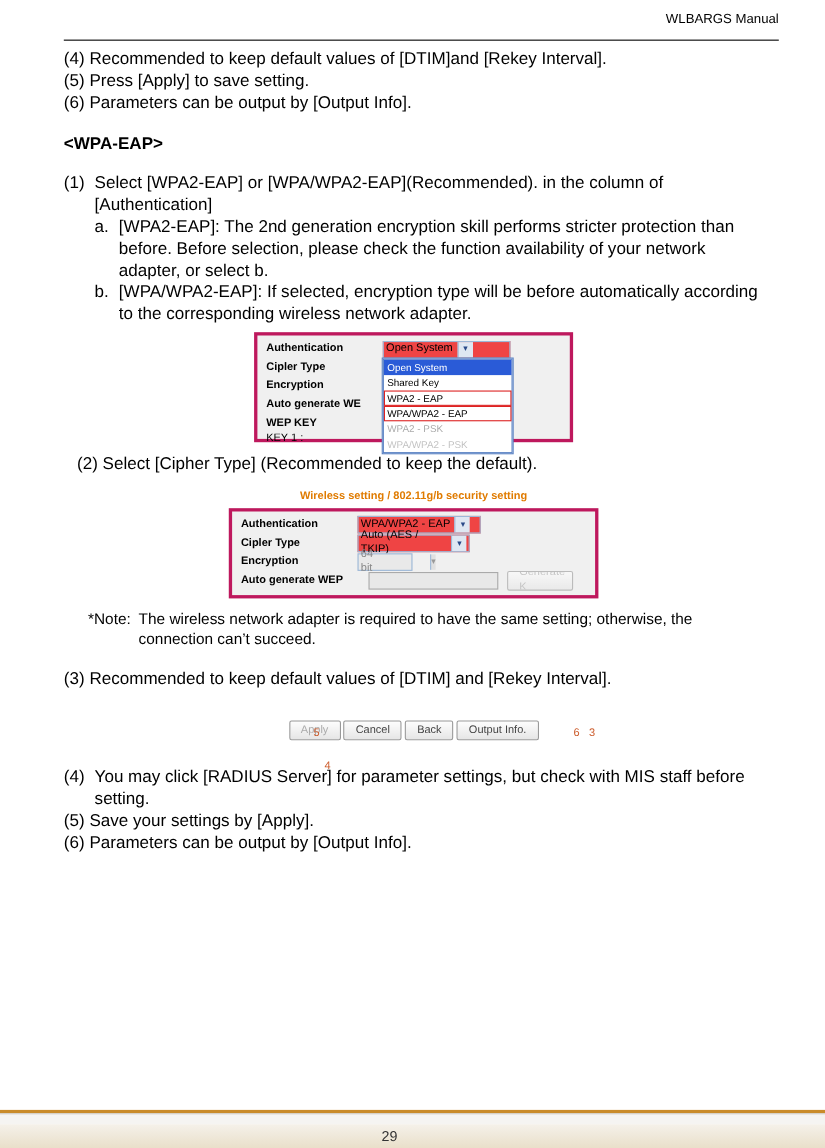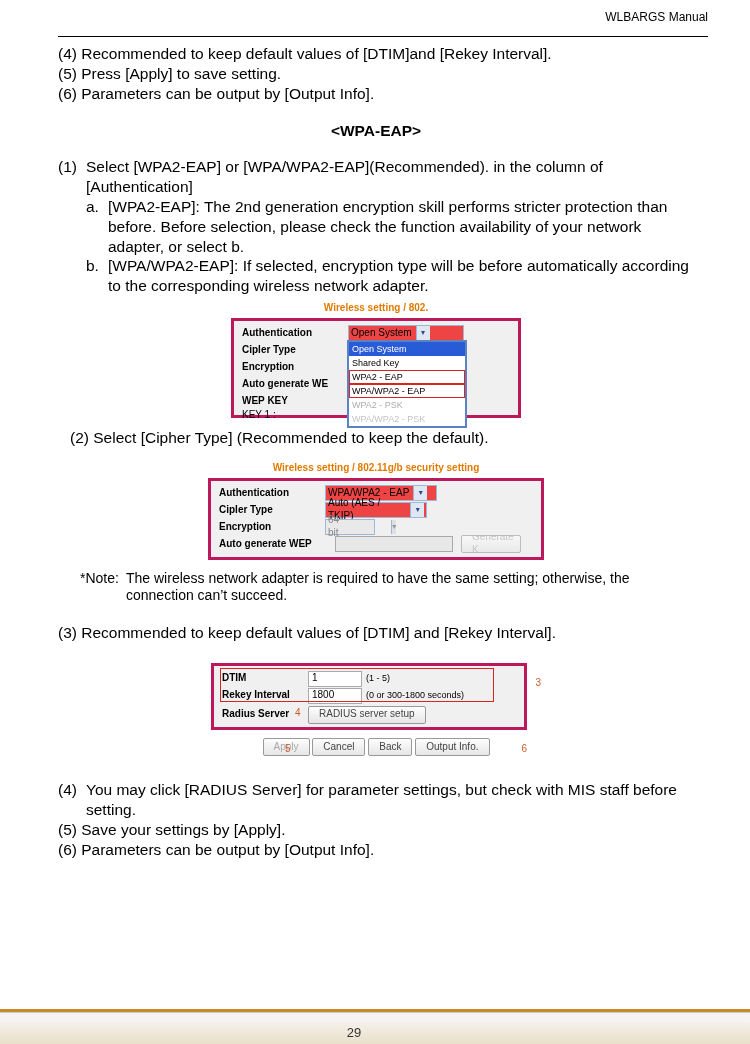--- a/index.html
+++ b/index.html
@@ -37,21 +37,20 @@
     position: absolute;
     top: 44px;
     left: 58px;
     width: 636px;
     font-size: 15.5px;
     line-height: 1.28;
   }
   .section-head {
     font-weight: 700;
     margin: 18px 0 16px 0;
-    text-align: center;
   }
   .li-num {
     display: flex;
   }
   .li-num .num {
     flex: 0 0 28px;
   }
   .li-letter {
     display: flex;
     margin-left: 28px;
@@ -226,21 +225,20 @@
     <div class="li-letter">
       <span class="letter">a.</span>
       <span>[WPA2-EAP]: The 2nd generation encryption skill performs stricter protec­tion than before.  Before selection, please check the function availability of your network adapter, or select b.</span>
     </div>
     <div class="li-letter">
       <span class="letter">b.</span>
       <span>[WPA/WPA2-EAP]: If selected, encryption type will be before automati­cally according to the corresponding wireless network adapter.</span>
     </div>
 
     <div class="shot" style="width:290px;">
-      <div class="shot-title">Wireless setting / 802.</div>
       <div class="shot-panel" style="width:290px; height:100px; position:relative; overflow:visible;">
         <div class="row">
           <span class="lbl">Authentication</span>
           <span class="sel" style="width:116px;">
             <span>Open System</span>
             <span class="caret">▾</span>
             <div class="dropdown-list">
               <div class="opt opt-active">Open System</div>
               <div class="opt">Shared Key</div>
               <div class="opt opt-boxed">WPA2 - EAP</div>
@@ -307,37 +305,20 @@
     <div class="note">
       <span class="note-label">*Note:</span>
       <span>The wireless network adapter is required to have the same setting; otherwise, the connection can’t succeed.</span>
     </div>
     <div class="gap-8"></div>
 
     <div>(3) Recommended to keep default values of [DTIM] and [Rekey Interval].</div>
     <div class="gap-14"></div>
 
     <div class="shot" style="width:346px; position:relative;">
-      <div class="shot-panel" style="width:316px; margin-left:8px; position:relative;">
-        <div class="redbox" style="left:6px; top:2px; width:274px; height:34px;"></div>
-        <div class="row">
-          <span class="lbl" style="width:86px;">DTIM</span>
-          <span class="txt" style="width:54px;">1</span>
-          <span style="margin-left:4px;font-size:9px;">(1 - 5)</span>
-        </div>
-        <div class="row">
-          <span class="lbl" style="width:86px;">Rekey Interval</span>
-          <span class="txt" style="width:54px;">1800</span>
-          <span style="margin-left:4px;font-size:9px;">(0 or 300-1800 seconds)</span>
-        </div>
-        <div class="row" style="margin-top:2px;">
-          <span class="lbl" style="width:86px;">Radius Server</span>
-          <span class="btn">RADIUS server setup</span>
-        </div>
-      </div>
       <div style="height:8px;"></div>
       <div style="text-align:center;">
         <span class="btn dim">Apply</span>
         <span class="btn">Cancel</span>
         <span class="btn">Back</span>
         <span class="btn">Output Info.</span>
       </div>
       <span class="redlabel" style="right:8px; top:14px;">3</span>
       <span class="redlabel" style="left:92px; top:44px;">4</span>
       <span class="redlabel" style="left:82px; bottom:0px;">5</span>

